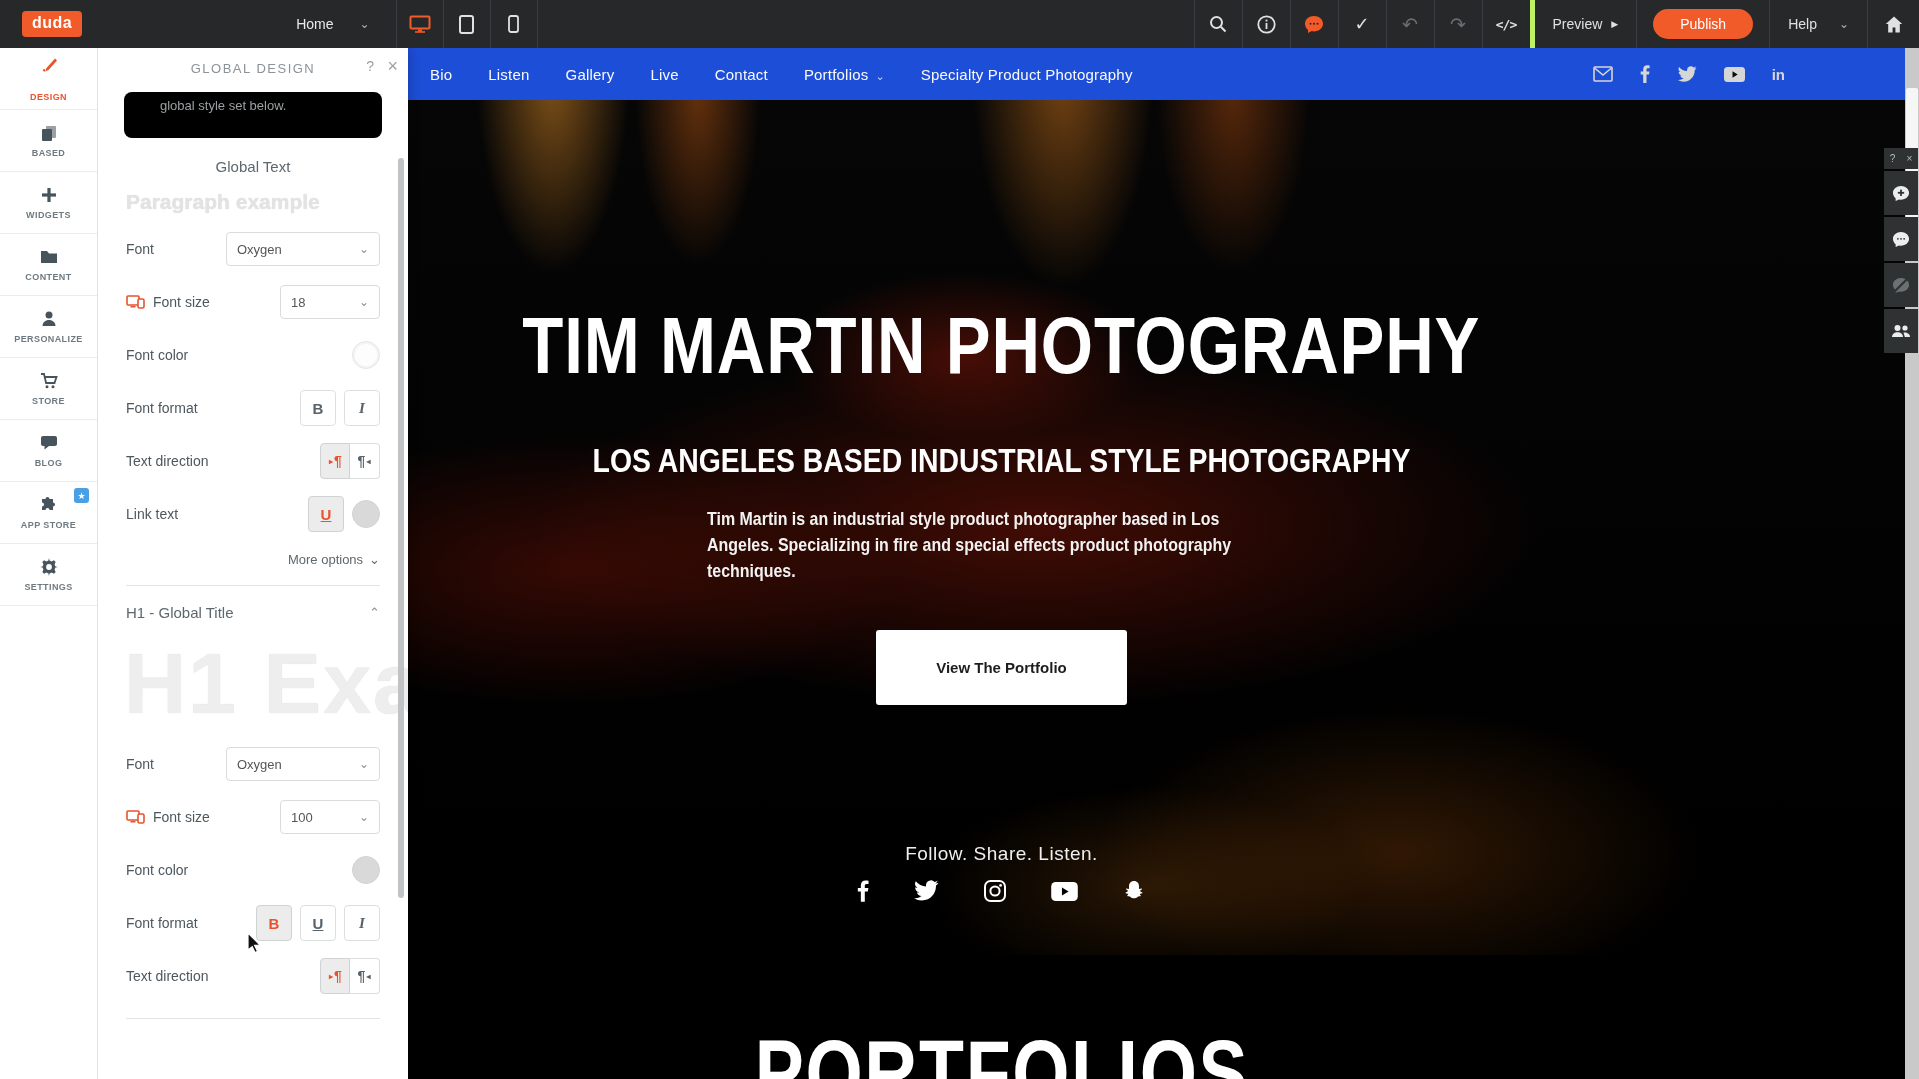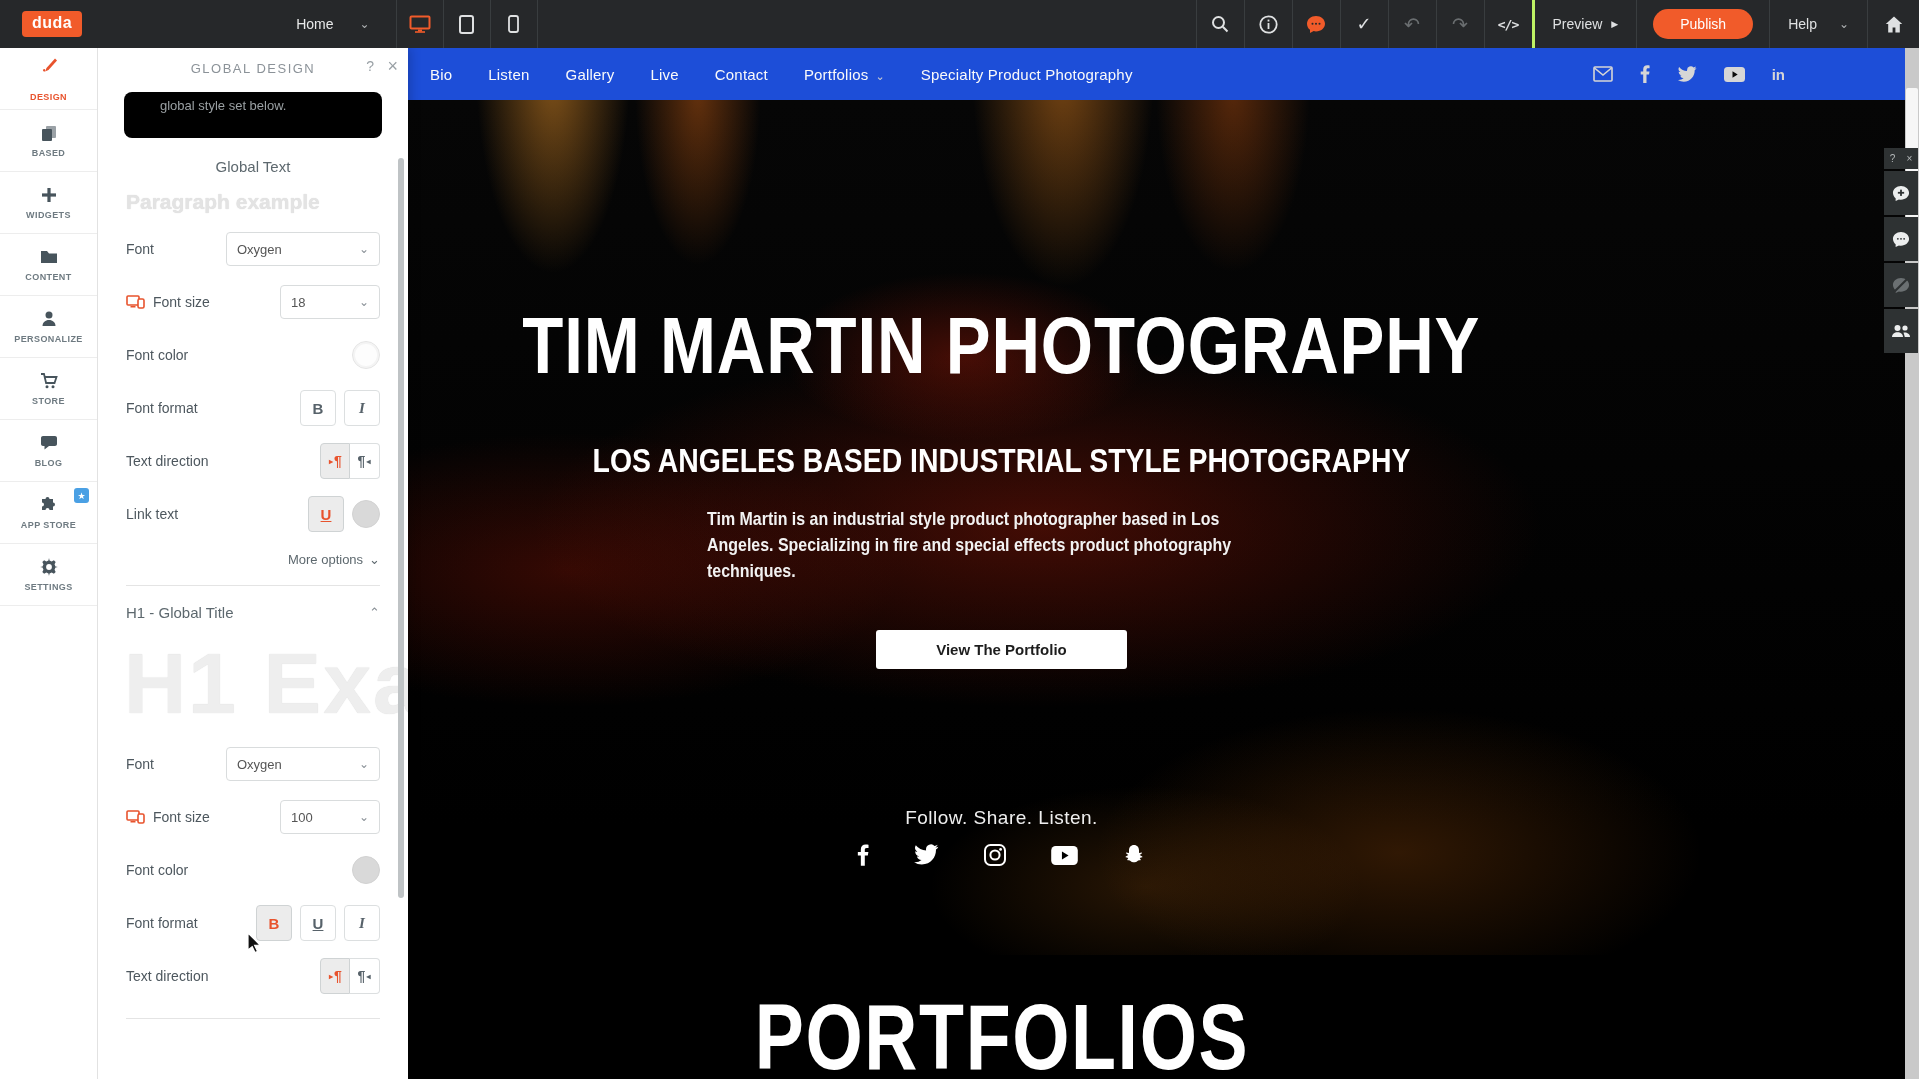--- a/index.html
+++ b/index.html
@@ -11,21 +11,21 @@
   .topbar { position:absolute; left:0; top:0; width:1919px; height:48px; background:#26282a; display:flex; align-items:center; z-index:50; }
   .logo { margin-left:22px; background:#f15b2a; color:#fff; font-weight:bold; font-size:16px; padding:3px 10px 5px; border-radius:4px; letter-spacing:.5px; }
   .tb-cell { height:48px; display:flex; align-items:center; justify-content:center; color:#dfe1e2; }
   .tb-divider { width:1px; height:48px; background:#393d3f; }
   .tb-home { margin-left:188px; padding:0 26px; gap:26px; font-size:14px; color:#e8e9ea; cursor:pointer; }
   .tb-home .chev { font-size:12px; color:#aeb1b3; }
   .dev-cell { width:46px; cursor:pointer; }
   .tb-right { margin-left:auto; display:flex; align-items:center; height:48px; }
   .icon-cell { width:48px; cursor:pointer; border-left:1px solid #393d3f; }
   .icon-cell.dim { color:#6a6e70; }
-  .preview-cell { padding:0 18px; gap:9px; font-size:14px; border-left:3px solid #bef264; cursor:pointer; }
+  .preview-cell { padding:0 18px; gap:9px; font-size:14px; border-left:5px solid #bef264; cursor:pointer; }
   .preview-cell .play { font-size:9px; }
   .publish-cell { padding:0 16px; border-left:1px solid #393d3f; }
   .publish-btn { background:#f15b2a; color:#fff; border:none; font-size:14px; padding:7px 27px; border-radius:16px; cursor:pointer; font-family:inherit; }
   .help-cell { padding:0 18px; gap:22px; font-size:14px; border-left:1px solid #393d3f; cursor:pointer; }
   .home-cell { width:52px; border-left:1px solid #393d3f; cursor:pointer; }
   .tb-svg { display:block; }
   .undoredo { font-size:19px; line-height:1; }
   .code-glyph { font-size:13px; font-weight:bold; font-family:"DejaVu Sans Mono", monospace; letter-spacing:-1px; }
 
   
@@ -93,21 +93,21 @@
       radial-gradient(ellipse 460px 190px at 26% 55%, rgba(115,18,5,.45), transparent 72%),
       radial-gradient(ellipse 420px 200px at 72% 88%, rgba(160,80,12,.30), transparent 72%),
       radial-gradient(ellipse 300px 140px at 58% 92%, rgba(180,100,20,.22), transparent 72%),
       linear-gradient(#060606, #000 85%);
   }
   .site-content { position:relative; z-index:2; display:flex; flex-direction:column; align-items:center; }
   .hero-title { margin-top:200px; font-size:80px; font-weight:bold; color:#fff; white-space:nowrap; transform:scaleX(.84); letter-spacing:1px; }
   .hero-subtitle { margin-top:50px; font-size:33px; font-weight:bold; color:#fff; white-space:nowrap; transform:scaleX(.86); }
   .hero-body { margin-top:26px; width:590px; }
   .hero-line { font-size:19px; font-weight:bold; color:#f2f2f2; line-height:26px; white-space:nowrap; transform:scaleX(.84); transform-origin:left center; }
-  .cta-btn { margin-top:46px; background:#fff; color:#1d1d1d; border:none; font-size:15px; font-weight:bold; padding:11px 60px; border-radius:3px; cursor:pointer; font-family:inherit; }
+  .cta-btn { margin-top:46px; background:#fff; color:#1d1d1d; border:none; font-size:15px; font-weight:bold; padding:29px 60px; border-radius:3px; cursor:pointer; font-family:inherit; }
   .follow-caption { margin-top:138px; font-size:19px; color:#efefef; letter-spacing:.5px; }
   .hero-social { margin-top:14px; display:flex; align-items:center; gap:44px; color:#fff; }
   .hero-social .soc { cursor:pointer; display:flex; }
   .fb-glyph { font-size:22px; font-weight:bold; color:#fff; font-family:"Liberation Serif", serif; }
   .in-glyph { font-size:15px; font-weight:bold; }
   .portfolios-heading { margin-top:118px; font-size:92px; font-weight:bold; color:#fff; white-space:nowrap; transform:scaleX(.80); letter-spacing:2px; }
 
   
   .pv-scrollbar { position:absolute; right:0; top:48px; width:14px; height:1031px; background:#c9c9c9; z-index:20; }
   .pv-thumb { position:absolute; left:1px; top:40px; width:12px; height:160px; background:#f6f6f6; border-radius:2px; }

